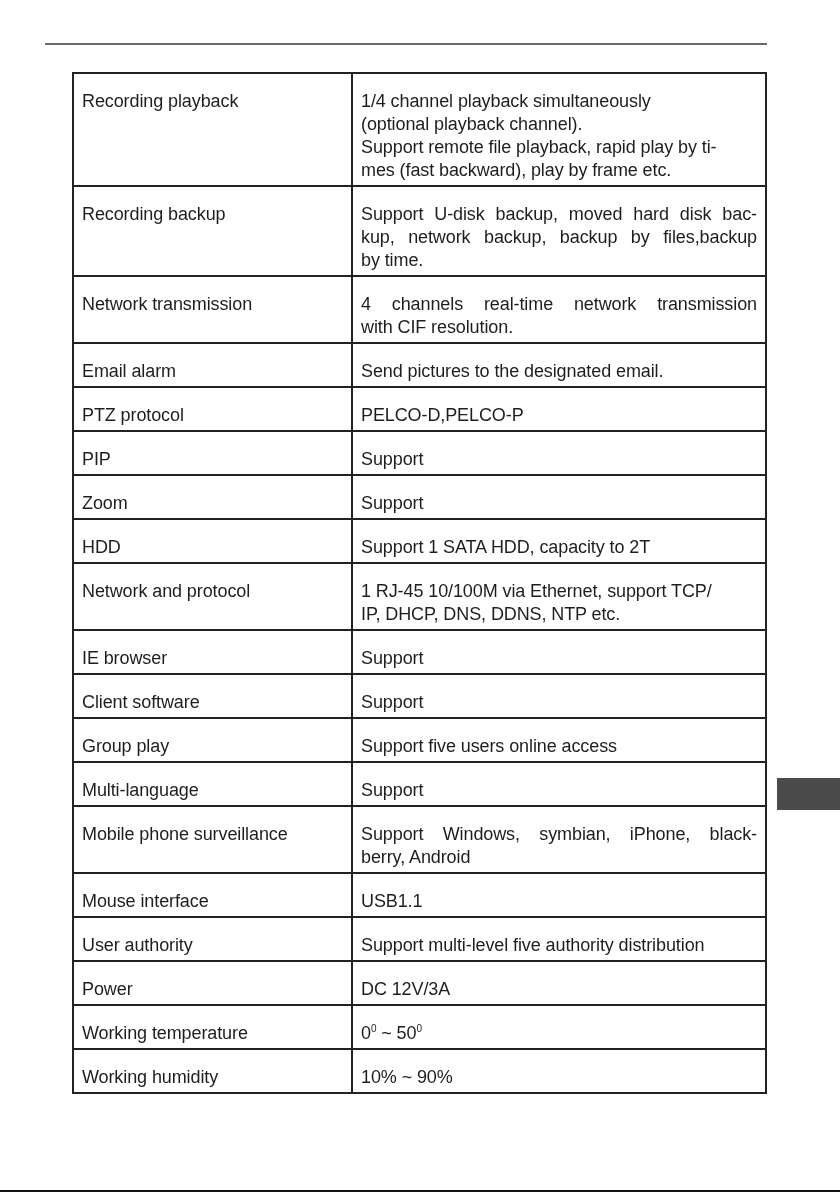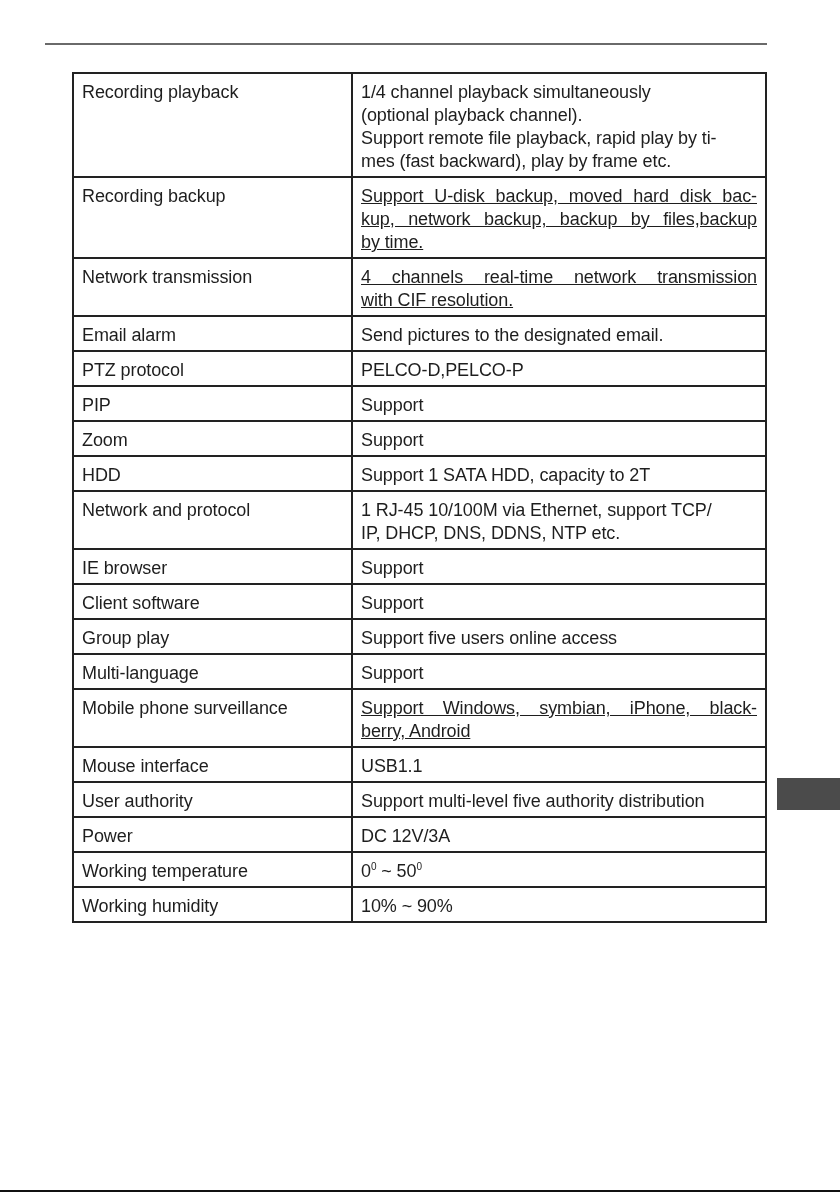--- a/index.html
+++ b/index.html
@@ -31,33 +31,32 @@
       width: 695px;
       border-collapse: collapse;
       border: 2px solid #222222;
       table-layout: fixed;
     }
     .spec-table td {
       border: 2px solid #222222;
       vertical-align: top;
       font-size: 18px;
       line-height: 23px;
-      padding: 7px 8px 3px 8px;
+      padding: 16px 8px 3px 8px;
       color: #1e1e1e;
       letter-spacing: -0.1px;
     }
     .spec-table td.label {
       width: 261px;
     }
     .spec-table td.value {
       width: auto;
     }
     .spec-table td.value.justify {
       text-align: justify;
-      text-decoration: underline;
     }
     .line {
       display: block;
       white-space: nowrap;
     }
     .justify .line {
       text-align: justify;
       text-align-last: justify;
     }
     .justify .line.last {

